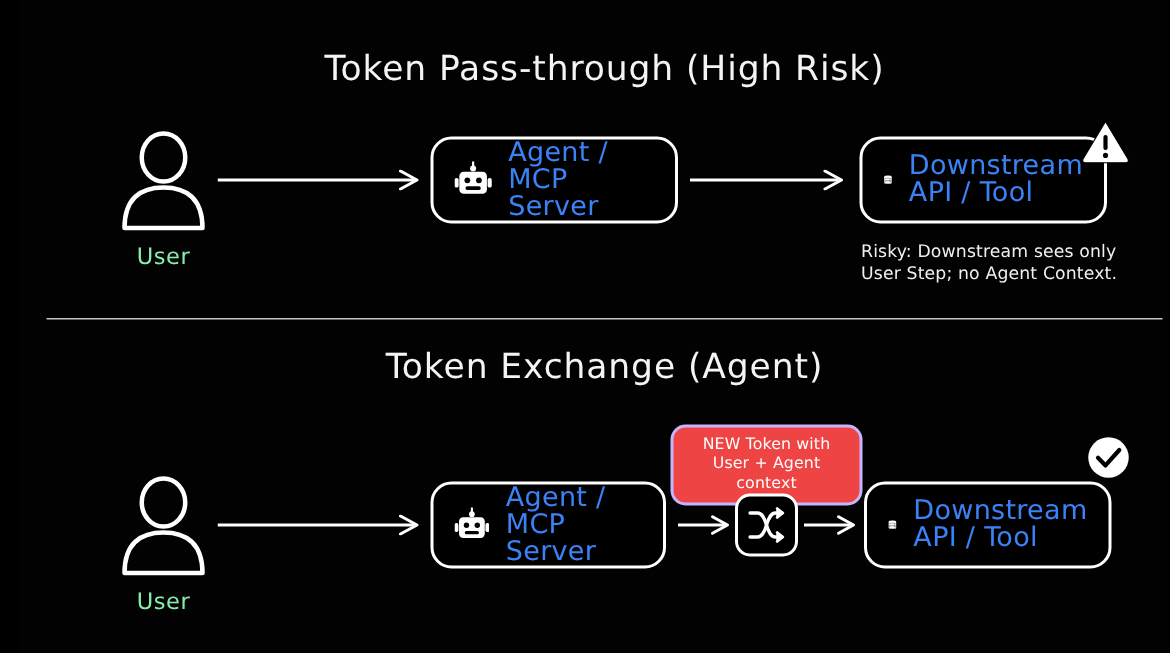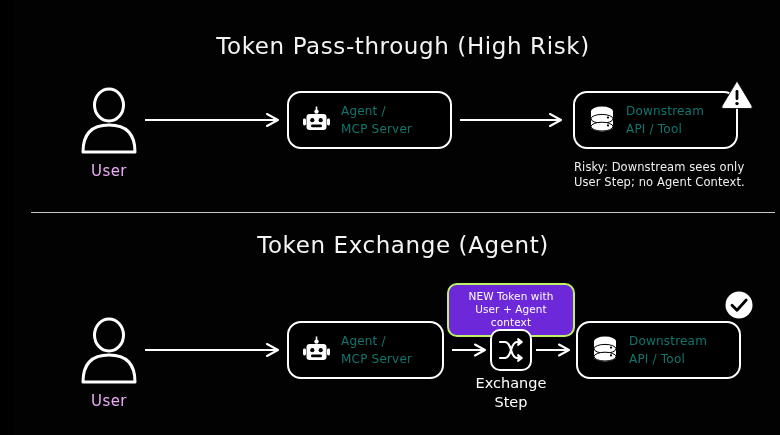--- a/index.html
+++ b/index.html
@@ -53,54 +53,54 @@
     border: 2px solid #ffffff;
     border-radius: 14px;
     background: #000000;
     display: flex;
     align-items: center;
     gap: 11px;
     padding: 0 14px;
   }
   .node-text {
     font-family: "DejaVu Sans", sans-serif;
-    font-size: 12px;
+    font-size: 18px;
     line-height: 18px;
-    color: #0f766e;
+    color: #3b82f6;
     white-space: pre-line;
     letter-spacing: .2px;
   }
 
   
   .person {
     position: absolute;
     width: 72px;
     text-align: center;
   }
   .person-label {
     font-family: "DejaVu Sans", sans-serif;
     font-size: 15px;
-    color: #f0abfc;
+    color: #86efac;
     margin-top: 4px;
     letter-spacing: .4px;
   }
 
   
   .arrow {
     position: absolute;
     height: 14px;
   }
 
   
   .callout {
     position: absolute;
     box-sizing: border-box;
-    border: 2px solid #bef264;
+    border: 2px solid #c4b5fd;
     border-radius: 10px;
-    background: #6d28d9;
+    background: #ef4444;
     text-align: center;
     padding: 5px 7px 6px 7px;
   }
   .callout-text {
     font-family: "DejaVu Sans", sans-serif;
     font-size: 10.5px;
     line-height: 13px;
     color: #ffffff;
     white-space: pre-line;
     letter-spacing: .1px;
@@ -250,22 +250,20 @@
   </div>
 
   <div class="step-box" style="left:477px; top:329px; width:42px; height:42px;">
     <svg width="26" height="26" viewBox="0 0 26 26">
       <path d="M2 5 L7 5 C10 5 11.5 8 13 13 C14.5 18 16 21 19 21 L23 21" fill="none" stroke="#ffffff" stroke-width="2.2" stroke-linecap="round"></path>
       <path d="M2 21 L7 21 C10 21 11.5 18 13 13 C14.5 8 16 5 19 5 L23 5" fill="none" stroke="#ffffff" stroke-width="2.2" stroke-linecap="round"></path>
       <polyline points="19.5,1.5 24,5 19.5,8.5" fill="#ffffff" stroke="#ffffff" stroke-width="1.6" stroke-linejoin="round"></polyline>
       <polyline points="19.5,17.5 24,21 19.5,24.5" fill="#ffffff" stroke="#ffffff" stroke-width="1.6" stroke-linejoin="round"></polyline>
     </svg>
   </div>
-  <div class="step-label" style="left:438px; top:374px;">Exchange
-Step</div>
 
   <svg class="arrow" style="left:523px; top:343px;" width="40" height="14" viewBox="0 0 40 14">
     <line x1="0" y1="7" x2="31" y2="7" stroke="#ffffff" stroke-width="2"></line>
     <polyline points="23,1.5 33,7 23,12.5" fill="none" stroke="#ffffff" stroke-width="2" stroke-linecap="round" stroke-linejoin="round"></polyline>
   </svg>
 
   <div class="node-box" style="left:563px; top:321px; width:165px; height:58px;">
     <svg width="26" height="30" viewBox="0 0 26 30">
       <ellipse cx="13" cy="6" rx="11" ry="4.4" fill="#ffffff"></ellipse>
       <path d="M2 6 L2 13.5 A11 4.4 0 0 0 24 13.5 L24 6 Z" fill="#ffffff"></path>

